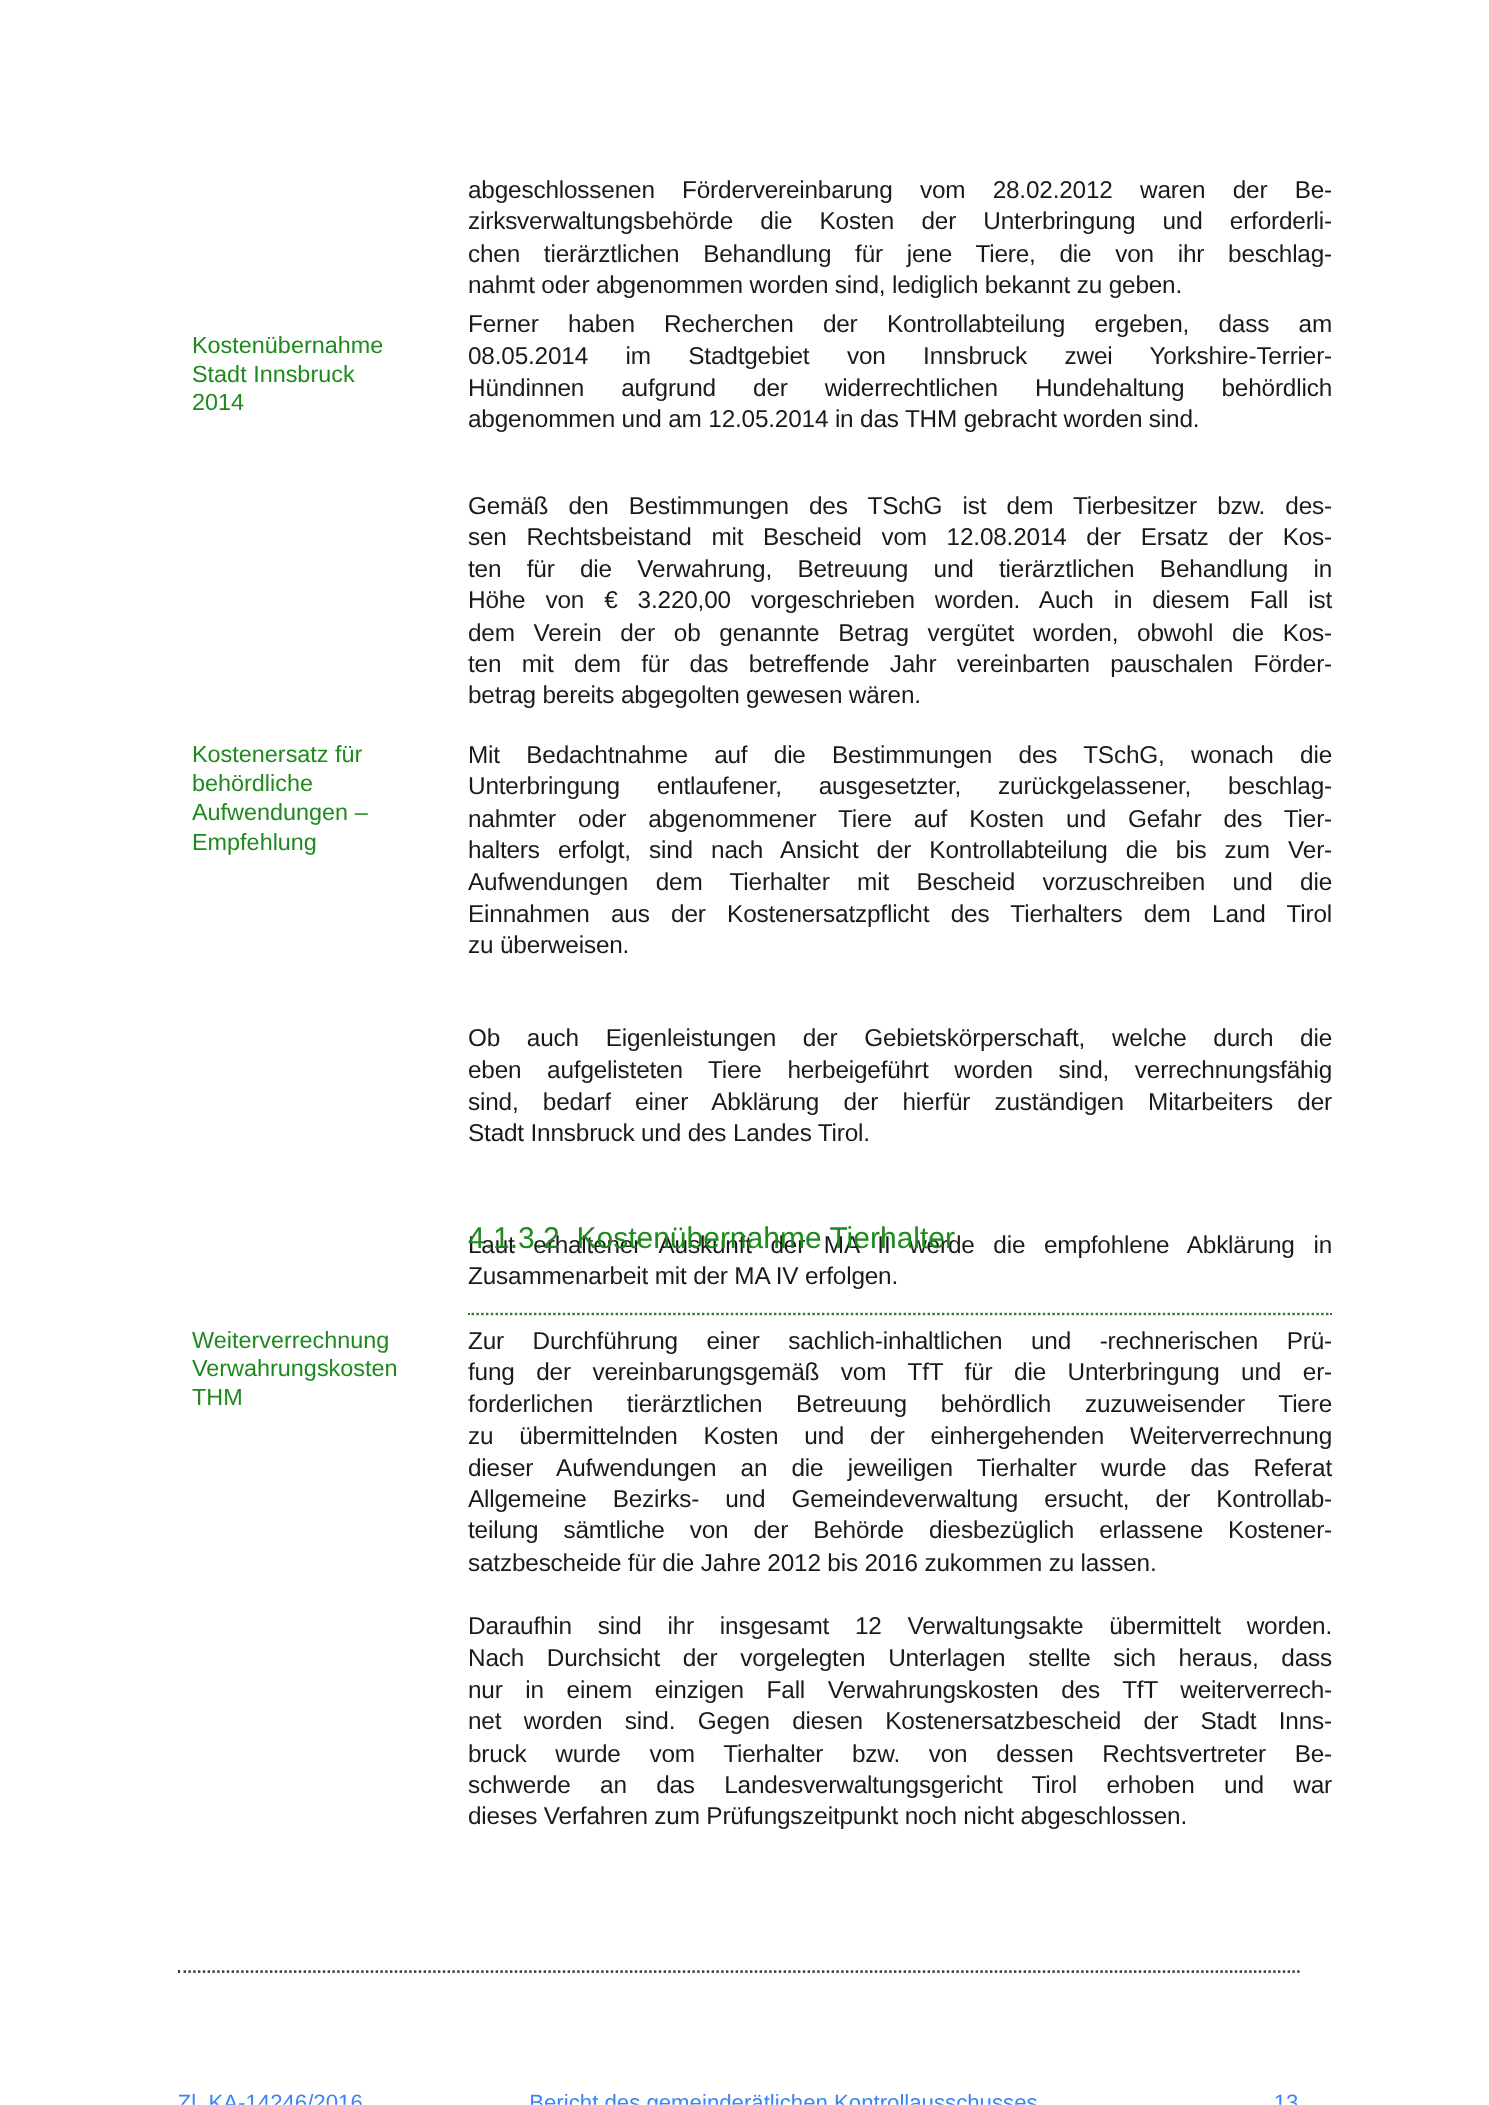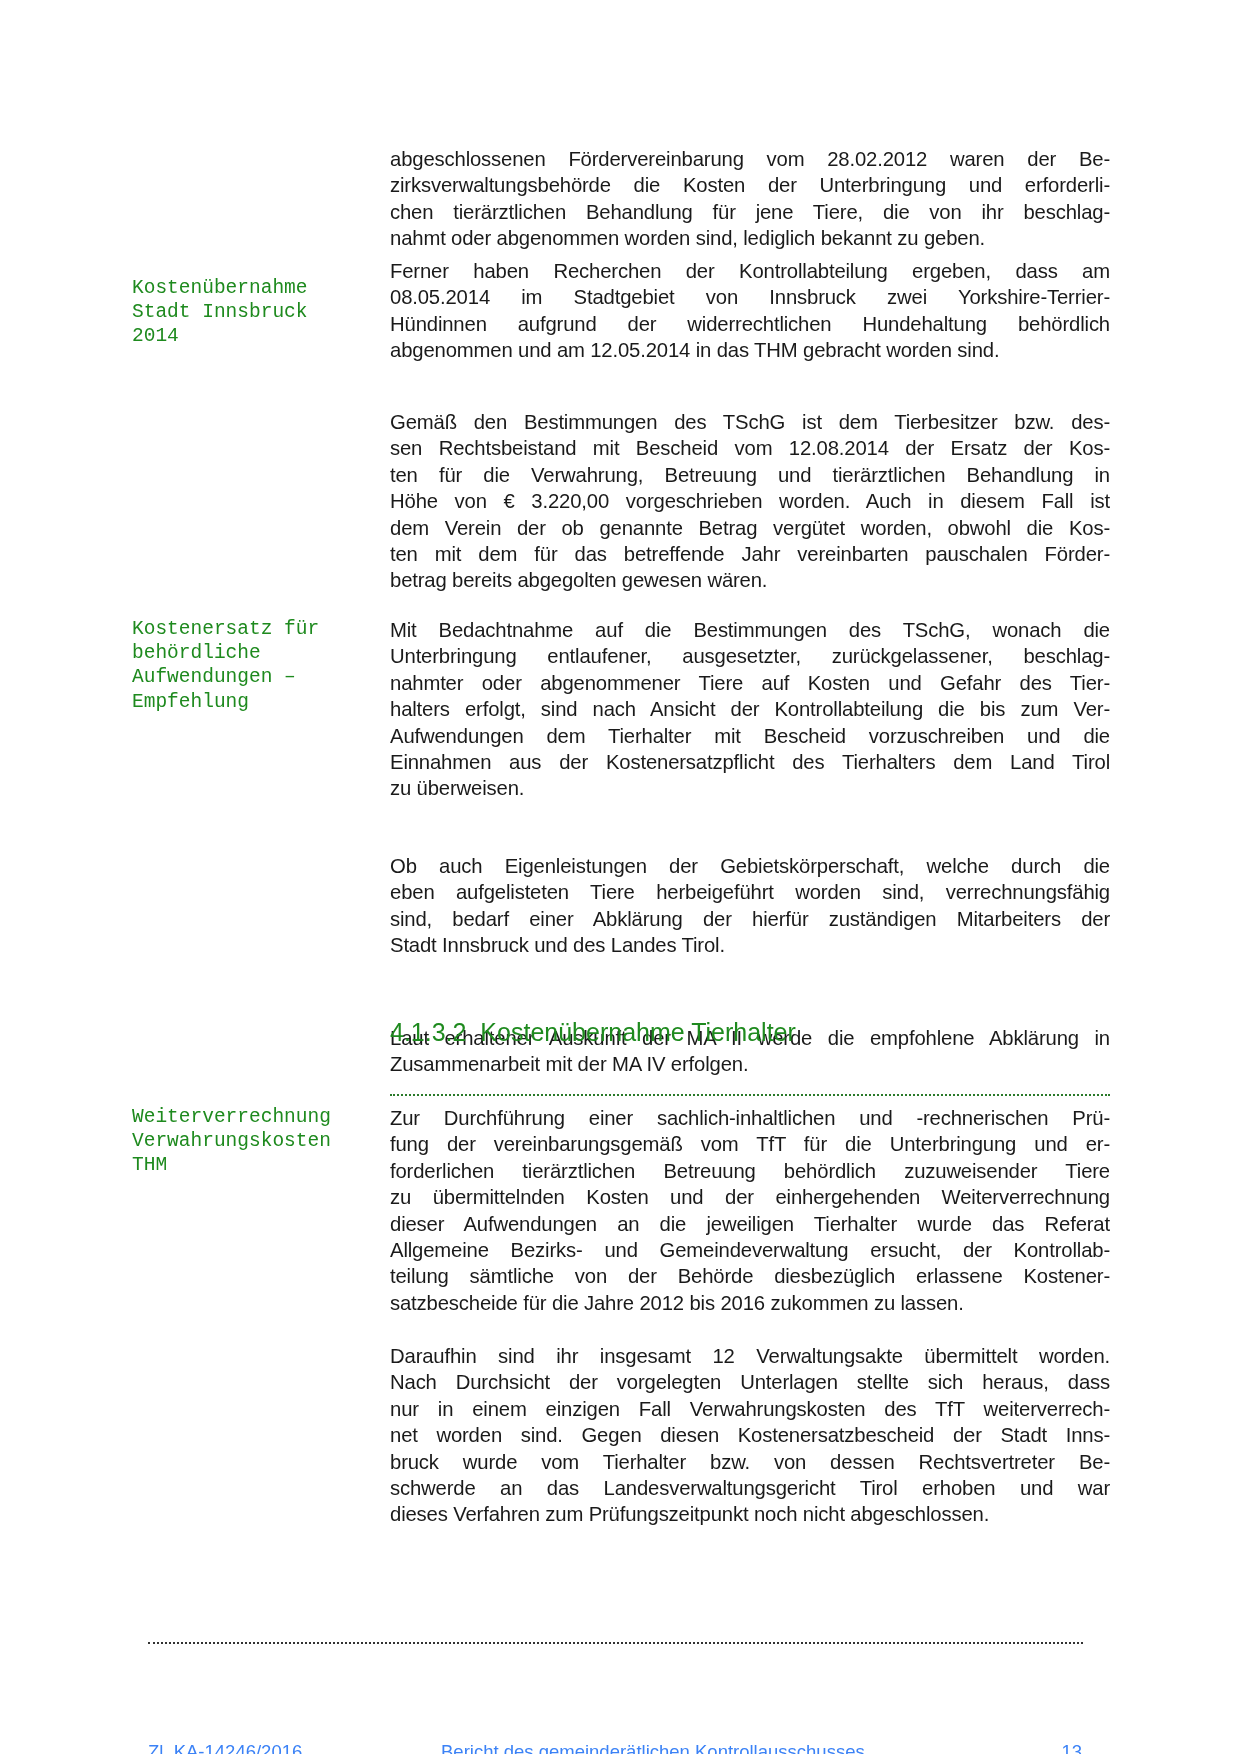--- a/index.html
+++ b/index.html
@@ -9,22 +9,22 @@
     }
     .page { position: absolute; left: 0; top: 0; width: 1231px; height: 1754px; }
     .para {
       position: absolute; left: 390px; width: 720px;
       font-size: 20.3px; line-height: 26.4px; text-align: justify;
       hyphens: manual; letter-spacing: -0.15px;
     }
     .para .l { display: block; text-align: justify; text-align-last: justify; }
     .para .l.last { text-align-last: left; }
     .margin-label {
-      position: absolute; left: 132px; width: 200px;
-      font-size: 19.5px; line-height: 24.2px; color: #1e8a1e; font-family: Liberation Mono, monospace;
+      position: absolute; left: 160px; width: 200px;
+      font-size: 19.5px; line-height: 24.2px; color: #1e8a1e;
     }
     .margin-label span { display: block; }
     .section-heading {
       position: absolute; left: 390px; width: 720px; top: 1018px;
       font-size: 25px; color: #1e8a1e; line-height: 28px;
     }
     .dotted {
       position: absolute; height: 0; border-top: 2px dotted #2a7a2a;
     }
     .footer-rule {

